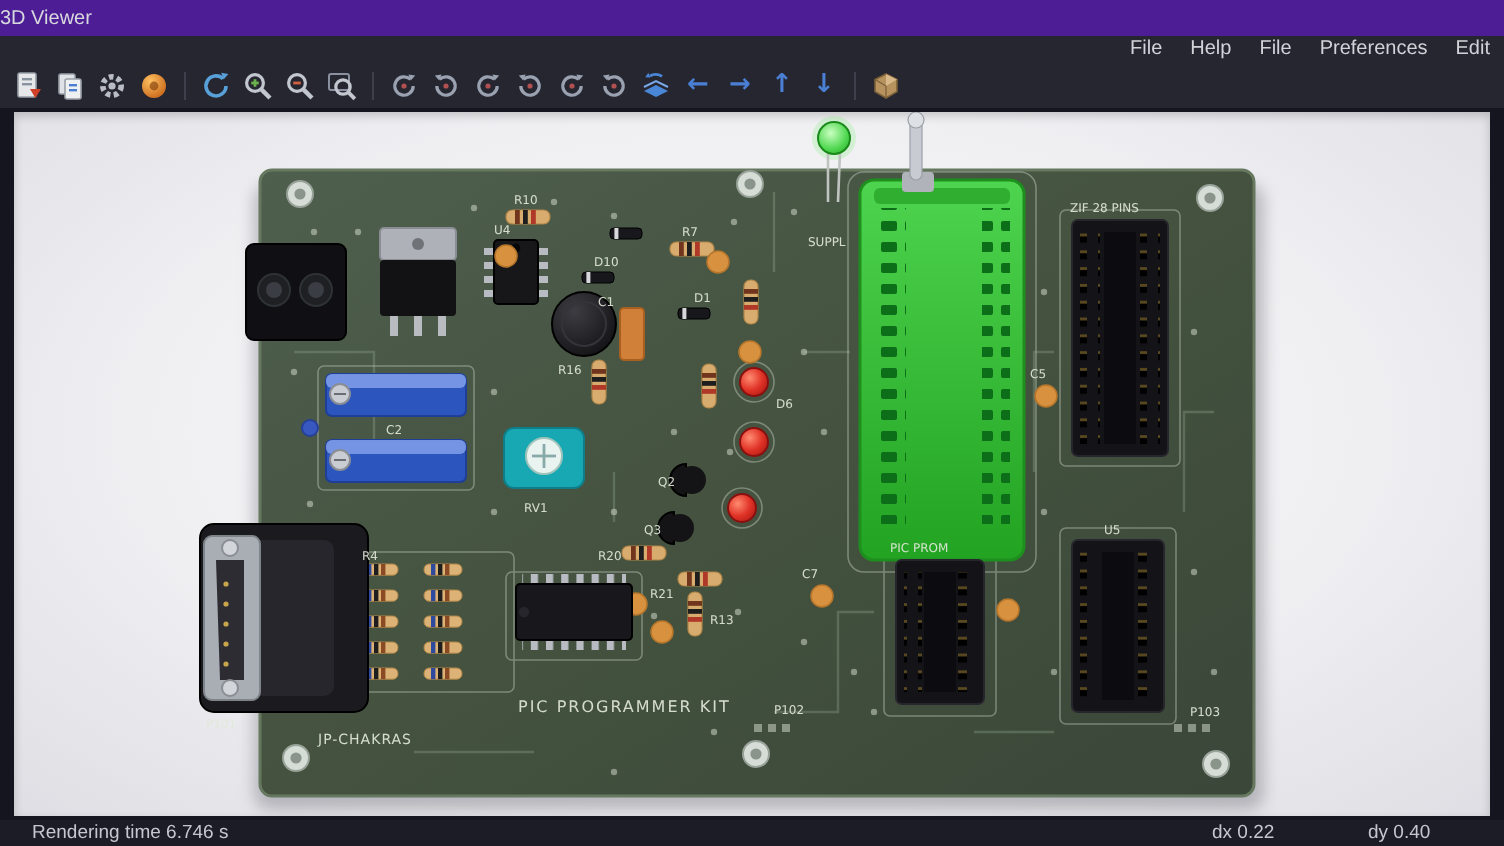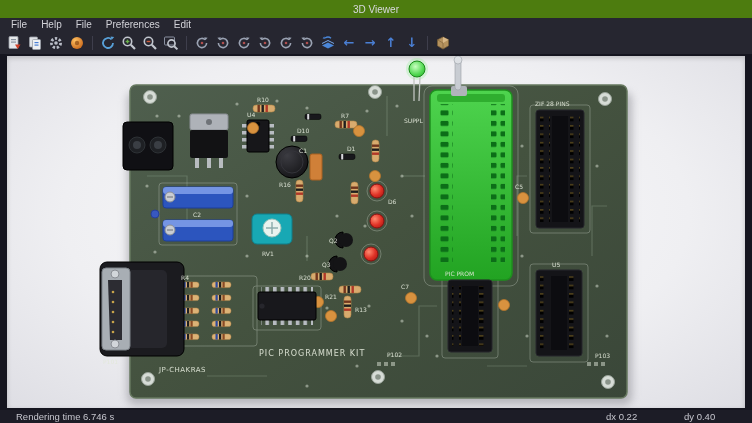--- a/index.html
+++ b/index.html
@@ -1,23 +1,23 @@
 <!DOCTYPE html>
 <html><head>
 <meta charset="utf-8">
 <style>
   * { box-sizing: border-box; margin: 0; padding: 0; }
   html,body { width: 752px; height: 423px; overflow: hidden; background: #10101a;
               font-family: "Liberation Sans", sans-serif; }
   .window { width: 752px; height: 423px; display: flex; flex-direction: column;
             background: #262630; }
-  .titlebar { height: 18px; background: #4d7c0f; color: #d8d8de; font-size: 10px;
-              display: flex; align-items: center; justify-content: center; flex: none; }
+  .titlebar { height: 18px; background: #4c1d95; color: #d8d8de; font-size: 10px;
+              display: flex; align-items: center; justify-content: flex-start; flex: none; }
   .menubar { height: 13px; background: #262630; color: #d2d2d8; font-size: 10px;
-             display: flex; align-items: center; padding-left: 4px; flex: none; }
+             display: flex; align-items: center; padding-left: 4px; flex: none; justify-content: flex-end; }
   .menu-item { padding: 0 7px; cursor: default; }
   .toolbar { height: 23px; background: #262630; display: flex; align-items: center;
              padding-left: 4px; gap: 1px; flex: none; }
   .tb-btn { width: 20px; height: 20px; display: flex; align-items: center;
             justify-content: center; border: none; background: transparent;
             border-radius: 3px; padding: 0; }
   .tb-btn svg { width: 16px; height: 16px; display: block; }
   .tb-sep { width: 1px; height: 14px; background: #3e3e4c; margin: 0 4px; }
   .tb-arrow { font-size: 13px; font-weight: bold; color: #4a7fd4; line-height: 1;
               font-family: "DejaVu Sans", sans-serif; }

